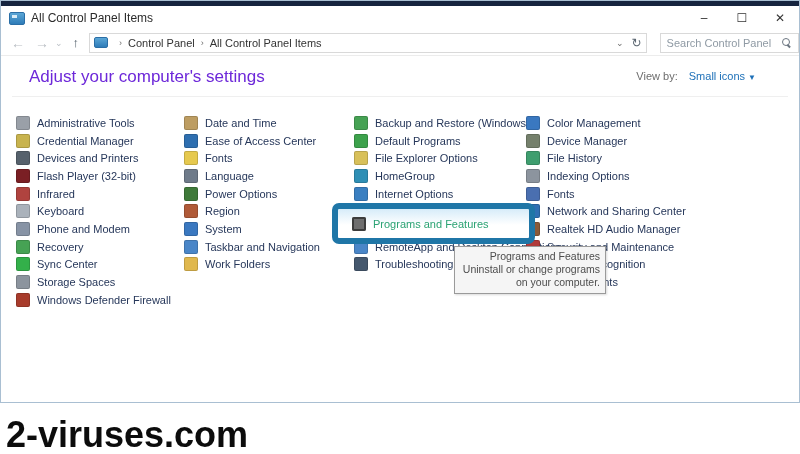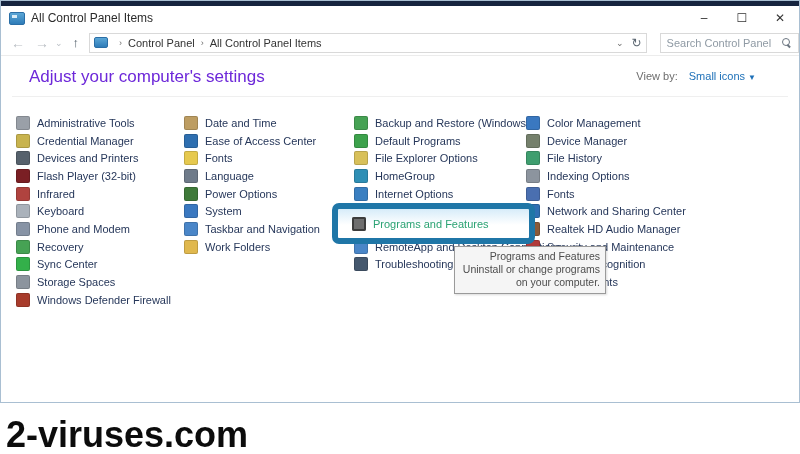--- a/index.html
+++ b/index.html
@@ -196,20 +196,24 @@
             </div>
             <div class="item">
               <span class="ic" style="background: rgb(111, 123, 138);"></span>
               <span class="lbl">Language</span>
             </div>
             <div class="item">
               <span class="ic" style="background: rgb(63, 122, 58);"></span>
               <span class="lbl">Power Options</span>
             </div>
             <div class="item">
+              <span class="ic" style="background: rgb(176, 90, 56);"></span>
+              <span class="lbl">Region</span>
+            </div>
+            <div class="item">
               <span class="ic" style="background: rgb(58, 120, 192);"></span>
               <span class="lbl">System</span>
             </div>
             <div class="item">
               <span class="ic" style="background: rgb(74, 134, 200);"></span>
               <span class="lbl">Taskbar and Navigation</span>
             </div>
             <div class="item">
               <span class="ic" style="background: rgb(224, 184, 78);"></span>
               <span class="lbl">Work Folders</span>

